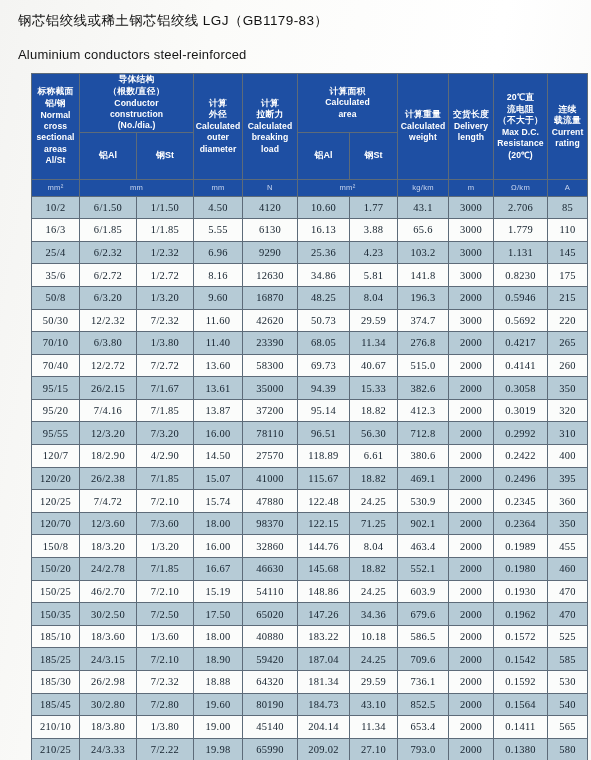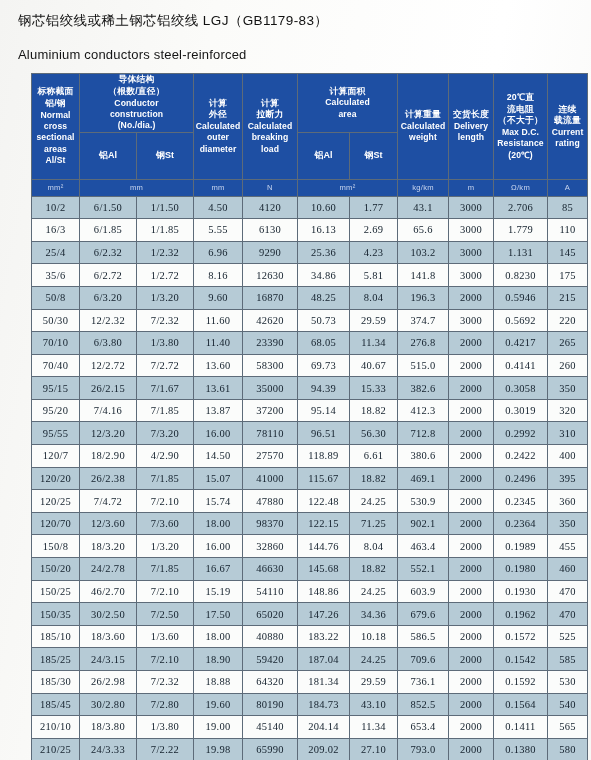--- a/index.html
+++ b/index.html
@@ -221,21 +221,21 @@
           <td>2.706</td>
           <td>85</td>
         </tr>
         <tr>
           <td>16/3</td>
           <td>6/1.85</td>
           <td>1/1.85</td>
           <td>5.55</td>
           <td>6130</td>
           <td>16.13</td>
-          <td>2.69</td>
+          <td>3.88</td>
           <td>65.6</td>
           <td>3000</td>
           <td>1.779</td>
           <td>110</td>
         </tr>
         <tr class="alt">
           <td>25/4</td>
           <td>6/2.32</td>
           <td>1/2.32</td>
           <td>6.96</td>

